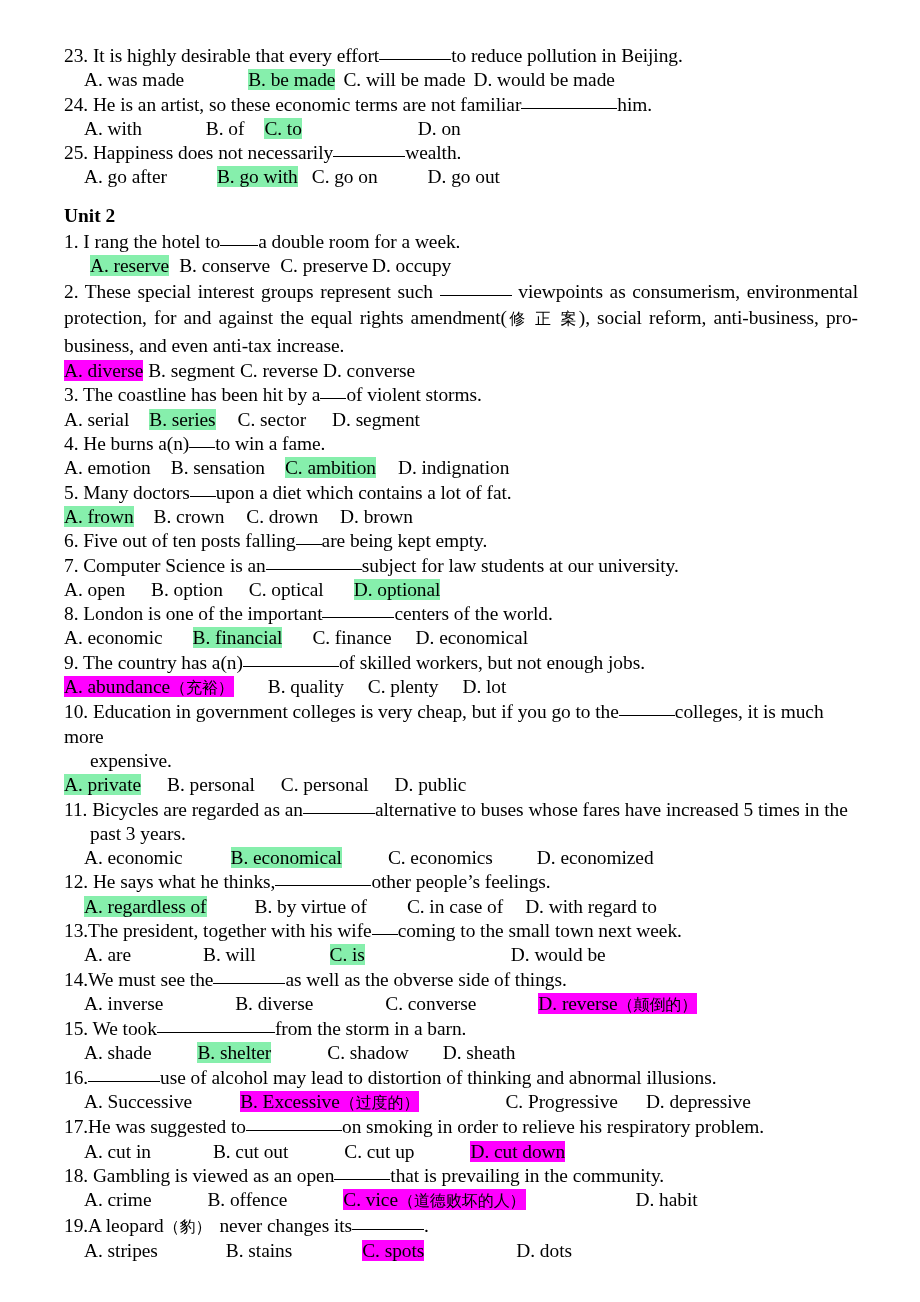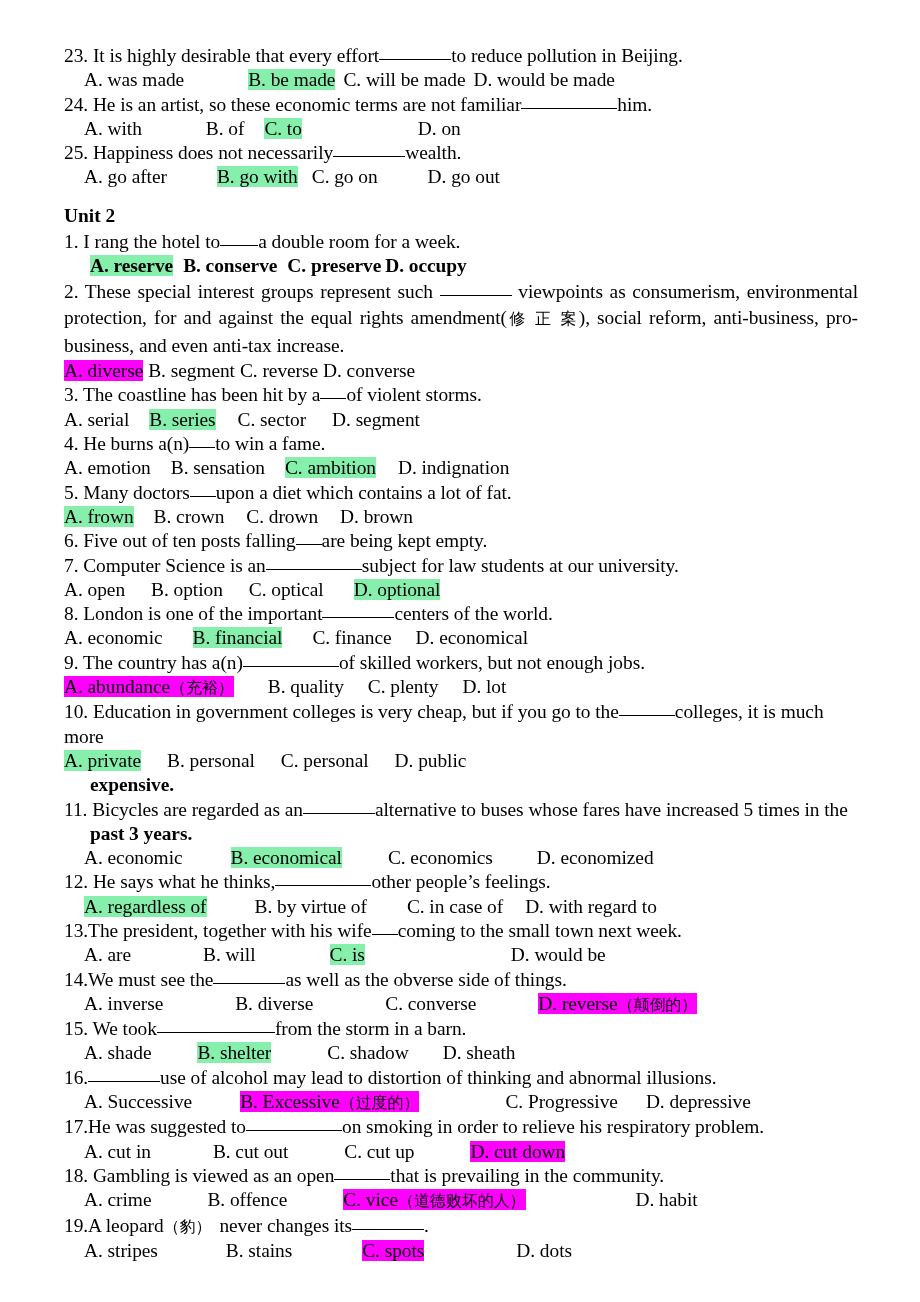--- a/index.html
+++ b/index.html
@@ -38,21 +38,21 @@
   .qline.wrap {
     white-space: normal;
   }
   .qline.justify {
     text-align: justify;
     text-align-last: left;
     white-space: normal;
     line-height: 26.5px;
   }
   .indent1 { padding-left: 20px; }
-  .indent2 { padding-left: 26px; font-weight: bold; }
+  .indent2 { padding-left: 26px; }
 
   .unit-head {
     font-size: 19.4px;
     line-height: 24.3px;
     font-weight: bold;
     margin-top: 14px;
     margin-bottom: 2px;
   }
 
   
@@ -166,24 +166,24 @@
   <div class="qline">
     <span>9. The country has a(n)</span><span class="blank b-xl"></span><span>of skilled workers, but not enough jobs.</span>
   </div>
   <div class="qline">
     <span class="hl-mag"><span>A. abundance</span><span class="cjk">（充裕）</span></span><span class="sp" style="width:34px"></span><span>B. quality</span><span class="sp" style="width:24px"></span><span>C. plenty</span><span class="sp" style="width:24px"></span><span>D. lot</span>
   </div>
 
   <div class="qline wrap">
     <span>10. Education in government colleges is very cheap, but if you go to the</span><span class="blank b-m"></span><span>colleges, it is much more</span>
   </div>
+  <div class="qline indent2">expensive.</div>
   <div class="qline">
     <span class="hl-gray">A. private</span><span class="sp" style="width:26px"></span><span>B. personal</span><span class="sp" style="width:26px"></span><span>C. personal</span><span class="sp" style="width:26px"></span><span>D. public</span>
   </div>
-  <div class="qline indent2">expensive.</div>
 
   <div class="qline wrap">
     <span>11. Bicycles are regarded as an</span><span class="blank b-l"></span><span>alternative to buses whose fares have increased 5 times in the</span>
   </div>
   <div class="qline indent2">past 3 years.</div>
   <div class="qline indent1">
     <span>A. economic</span><span class="sp" style="width:48px"></span><span class="hl-gray">B. economical</span><span class="sp" style="width:46px"></span><span>C. economics</span><span class="sp" style="width:44px"></span><span>D. economized</span>
   </div>
 
   <div class="qline">

